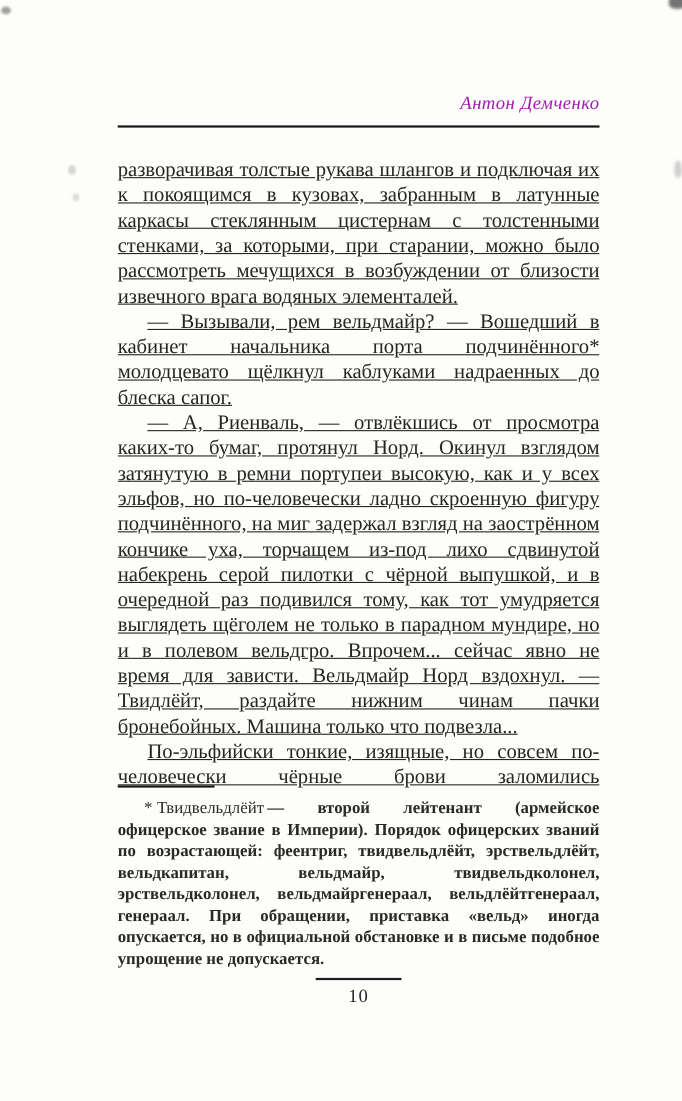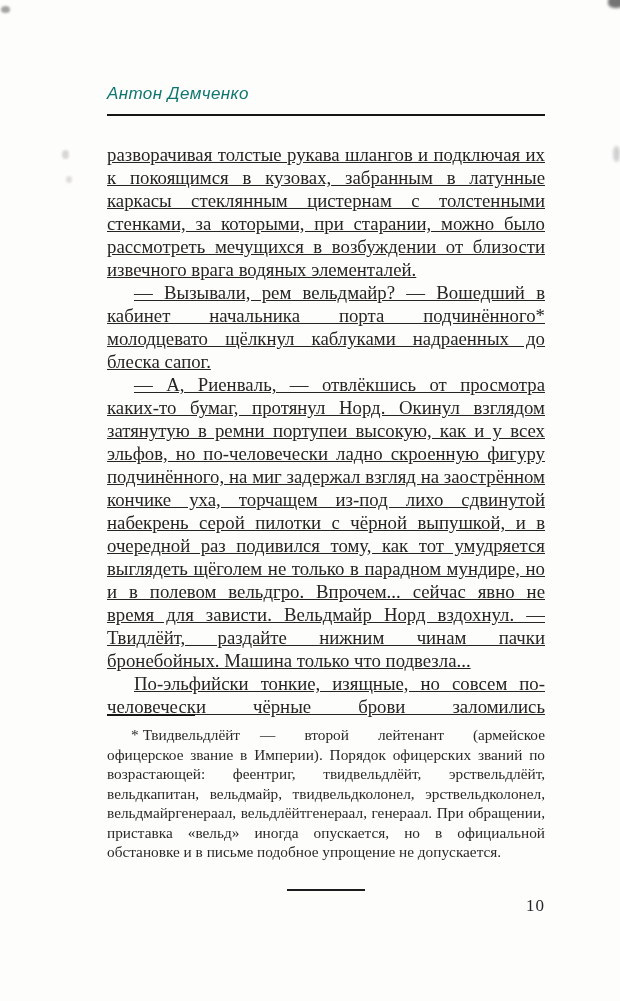--- a/index.html
+++ b/index.html
@@ -12,25 +12,26 @@
     position: relative;
     width: 620px; height: 1001px;
     background: #fdfdfc;
     color: #282828;
     overflow: hidden;
   }
   
   .running-header {
     position: absolute;
     left: 107px; width: 438px; top: 84px;
-    font-family: Liberation Sans, sans-serif;
+    font-family: Liberation Serif, serif;
     font-style: italic;
     font-size: 17px;
     letter-spacing: 0.4px;
-    color: #0f766e;
+    color: #a21caf;
+    text-align: right;
   }
   .header-rule {
     position: absolute;
     left: 107px; width: 438px; top: 114px;
     border-bottom: 2px solid #161616;
   }
   
   .body-text {
     position: absolute;
     left: 107px; width: 438px; top: 143px;
@@ -51,37 +52,36 @@
     text-align: justify;
     color: #2a2927;
   }
   .footnote-rule {
     width: 88px;
     border-bottom: 2px solid #161616;
     margin-bottom: 9px;
   }
   .footnote-body { text-indent: 24px; margin: 0; }
   .fn-term { margin-left: 4px; }
-  .fn-rest { margin-left: 20px; }
+  .fn-rest { margin-left: 3px; font-weight: bold; }
   
   .footer {
     position: absolute;
     left: 107px; width: 438px; top: 889px;
     text-align: center;
   }
   .footer-rule {
     width: 78px;
     border-bottom: 2.5px solid #1c1c1c;
     margin: 0 auto 5px auto;
   }
   .page-number {
     font-size: 17px;
     letter-spacing: 1px;
     color: #262626;
-    text-align: right;
   }
   
   .smudge { position: absolute; pointer-events: none; }
   .smudge-tl { left: 1px; top: 6px; width: 9px; height: 7px; background: #5a5a5a; border-radius: 50%; opacity: .55; filter: blur(1px); }
   .smudge-tr { right: -4px; top: -4px; width: 16px; height: 12px; background: #3a3a3a; border-radius: 40%; opacity: .7; filter: blur(1.5px); }
   .smudge-right { right: 0px; top: 146px; width: 7px; height: 16px; background: #9a9a9a; border-radius: 50%; opacity: .45; filter: blur(1.5px); }
   .smudge-left { left: 62px; top: 150px; width: 7px; height: 9px; background: #b5b2ae; border-radius: 50%; opacity: .5; filter: blur(1px); }
   .smudge-left2 { left: 66px; top: 176px; width: 6px; height: 7px; background: #c0bdb9; border-radius: 50%; opacity: .5; filter: blur(1px); }
 </style>
 </head>

